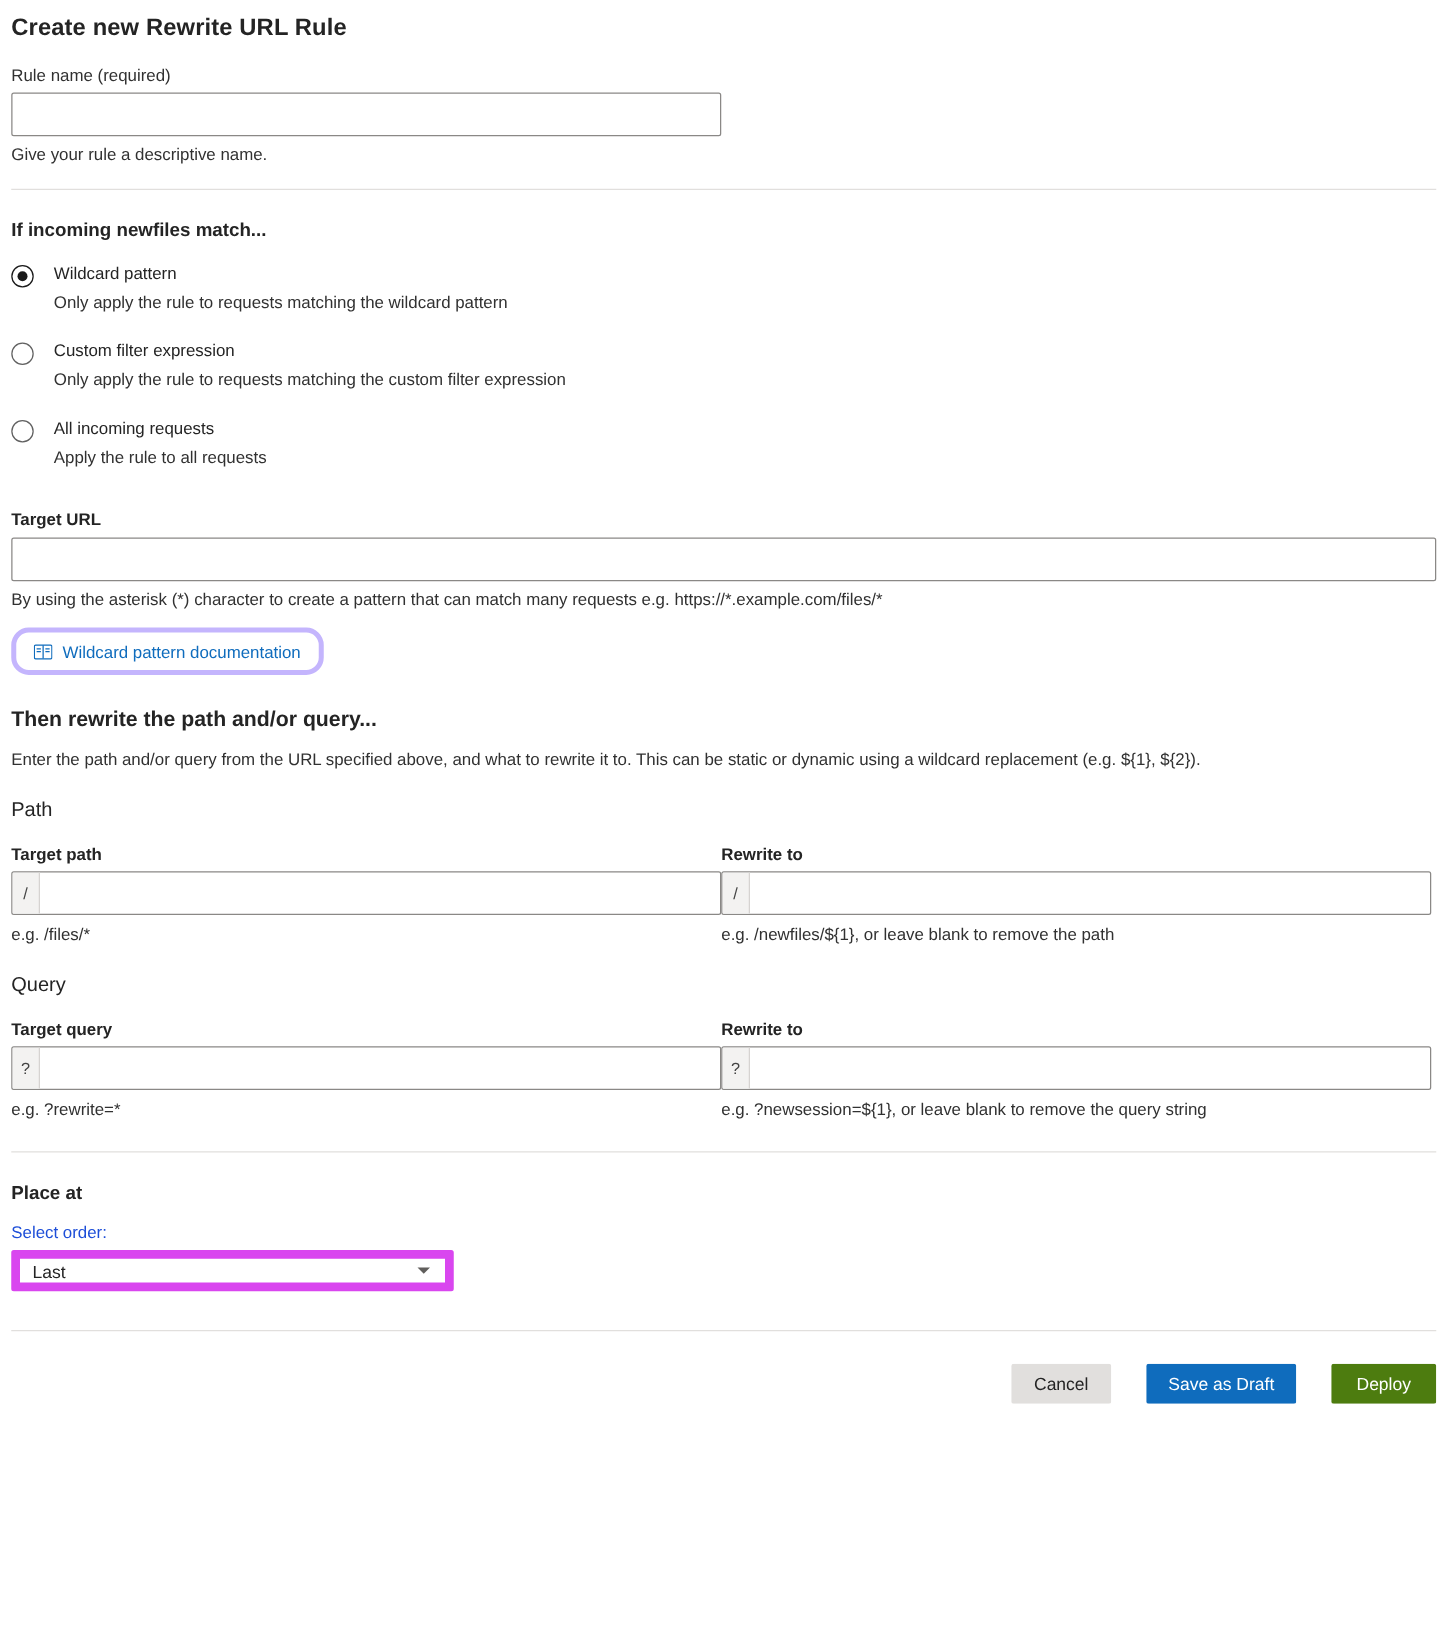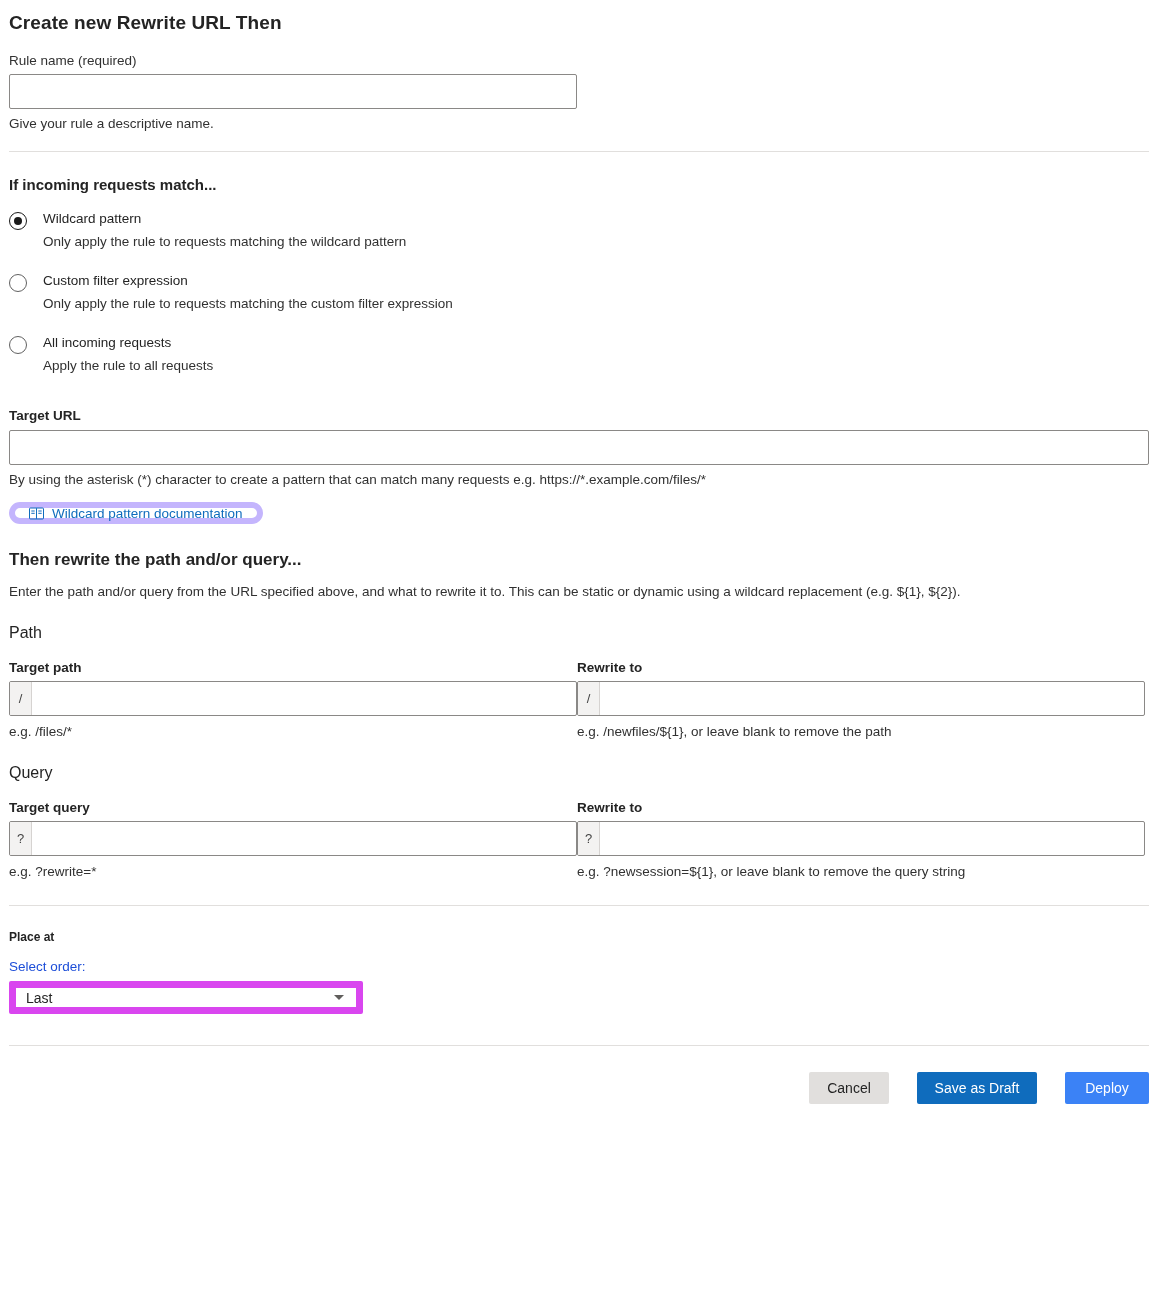--- a/index.html
+++ b/index.html
@@ -108,23 +108,23 @@
     font-weight: bold;
     color: #242424;
     margin-top: 34px;
     margin-bottom: 7px;
   }
   #request-url-input { width: 1140px; }
   .doc-link {
     display: inline-flex;
     align-items: center;
     gap: 8px;
-    border: 6px solid #c4b5fd;
+    border: 4px solid #c4b5fd;
     border-radius: 14px;
-    height: 22px;
+    height: 38px;
     padding: 0 14px;
     margin-top: 15px;
     color: #0f6cbd;
     font-size: 13.5px;
     background: #fff;
     cursor: pointer;
     text-decoration: none;
   }
   .doc-icon svg { display: block; }
   h3.sub-header {
@@ -183,21 +183,21 @@
     outline: none;
     padding: 0 8px;
     font-family: "Liberation Sans", sans-serif;
     font-size: 14px;
     color: #242424;
     background: transparent;
   }
   .col .helper-text { margin-top: 8px; }
   .divider-2 { border: 0; border-top: 1px solid #e1dfdd; margin: 26px 0 0 0; }
   h3.place-at {
-    font-size: 12px;
+    font-size: 15px;
     font-weight: bold;
     color: #242424;
     margin: 24px 0 0 0;
   }
   .select-label {
     font-size: 13.5px;
     color: #1d4ed8;
     margin-top: 15px;
     margin-bottom: 7px;
   }
@@ -243,39 +243,39 @@
     background: #e1dfdd;
     color: #242424;
     min-width: 80px;
   }
   .btn-draft {
     background: #0f6cbd;
     color: #ffffff;
     min-width: 120px;
   }
   .btn-deploy {
-    background: #3b82f6;
+    background: #4d7c0f;
     color: #ffffff;
     min-width: 84px;
   }
 </style>
 </head>
 <body>
 
 <div class="page">
 
-  <h1 class="page-title">Create new Rewrite URL Then</h1>
+  <h1 class="page-title">Create new Rewrite URL Rule</h1>
 
   <div class="field-label">Rule name (required)</div>
   <input id="rule-name-input" class="text-input" type="text" placeholder="" style="">
   <div class="helper-text">Give your rule a descriptive name.</div>
 
   <hr class="divider">
 
-  <h2 class="section-title">If incoming requests match...</h2>
+  <h2 class="section-title">If incoming newfiles match...</h2>
 
   <div class="radio-group">
 
     <div class="radio-row">
       <span class="radio-circle checked"></span>
       <span class="radio-texts">
         <span class="radio-title" style="display:block">Wildcard pattern</span>
         <span class="radio-desc" style="display:block">Only apply the rule to requests matching the wildcard pattern</span>
       </span>
     </div>

